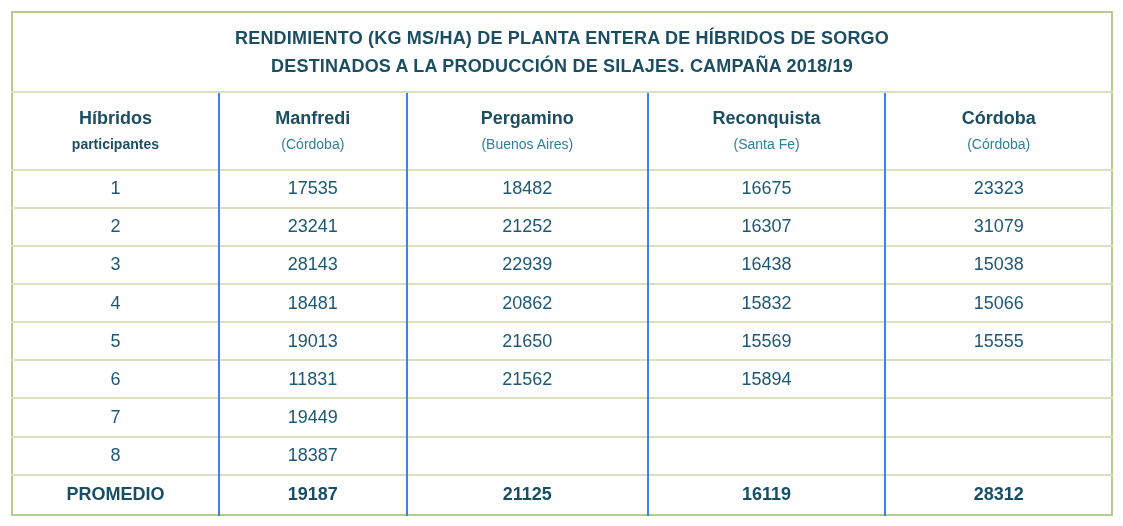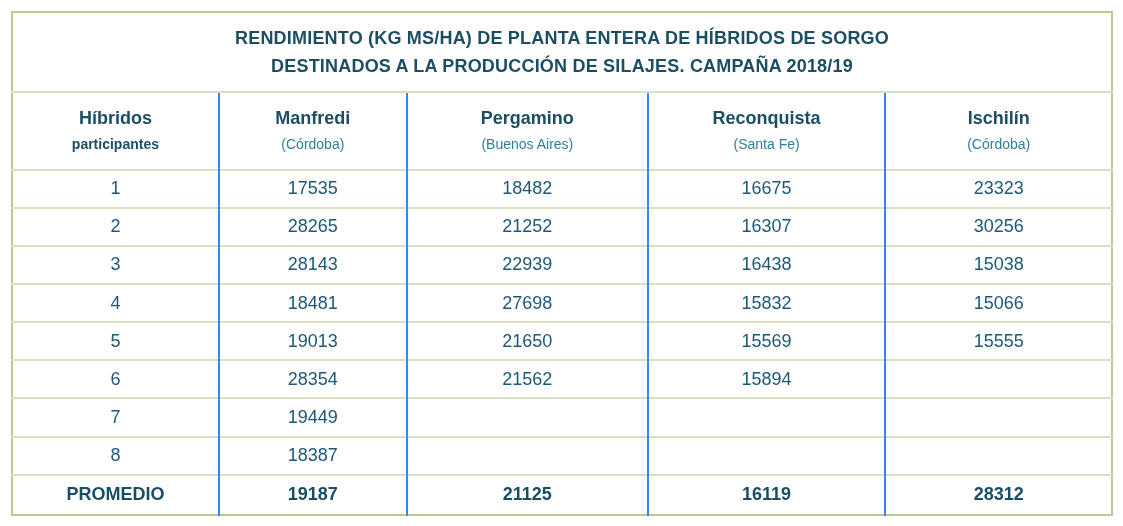--- a/index.html
+++ b/index.html
@@ -127,63 +127,63 @@
         </td>
         <td>
           <div class="col-name">Pergamino</div>
           <div class="col-sub">(Buenos Aires)</div>
         </td>
         <td>
           <div class="col-name">Reconquista</div>
           <div class="col-sub">(Santa Fe)</div>
         </td>
         <td>
-          <div class="col-name">Ischilín</div>
+          <div class="col-name">Córdoba</div>
           <div class="col-sub">(Córdoba)</div>
         </td>
       </tr>
 
       <tr class="data">
         <td>1</td>
         <td>17535</td>
         <td>18482</td>
         <td>16675</td>
         <td>23323</td>
       </tr>
       <tr class="data">
         <td>2</td>
-        <td>28265</td>
+        <td>23241</td>
         <td>21252</td>
         <td>16307</td>
-        <td>30256</td>
+        <td>31079</td>
       </tr>
       <tr class="data">
         <td>3</td>
         <td>28143</td>
         <td>22939</td>
         <td>16438</td>
         <td>15038</td>
       </tr>
       <tr class="data">
         <td>4</td>
         <td>18481</td>
-        <td>27698</td>
+        <td>20862</td>
         <td>15832</td>
         <td>15066</td>
       </tr>
       <tr class="data">
         <td>5</td>
         <td>19013</td>
         <td>21650</td>
         <td>15569</td>
         <td>15555</td>
       </tr>
       <tr class="data">
         <td>6</td>
-        <td>28354</td>
+        <td>11831</td>
         <td>21562</td>
         <td>15894</td>
         <td></td>
       </tr>
       <tr class="data">
         <td>7</td>
         <td>19449</td>
         <td></td>
         <td></td>
         <td></td>

